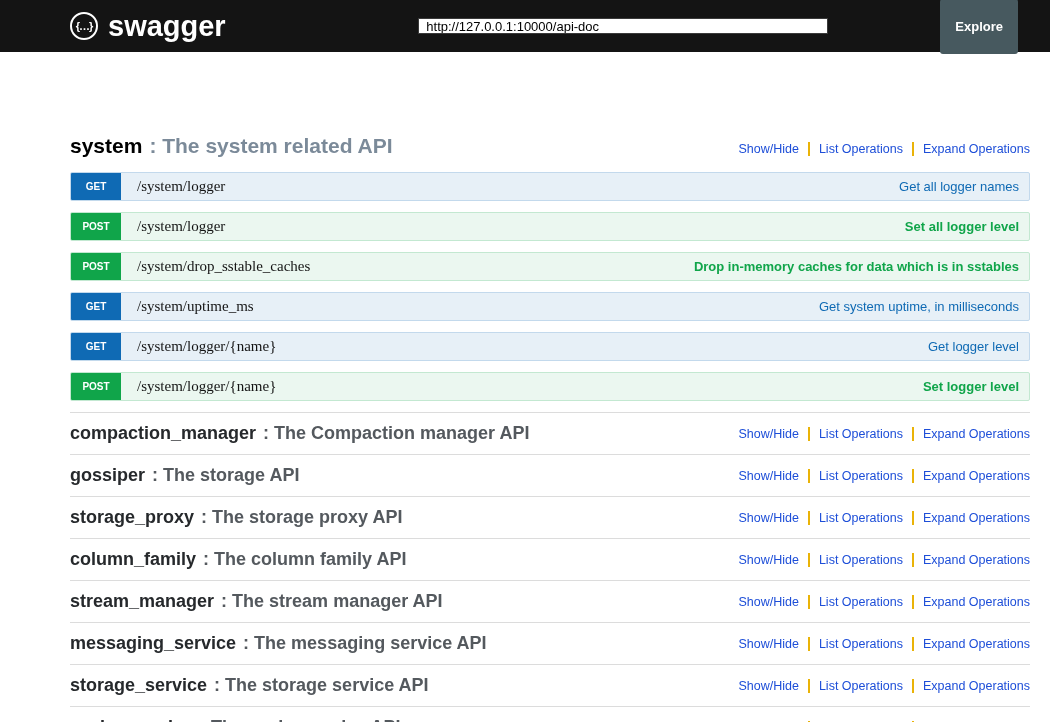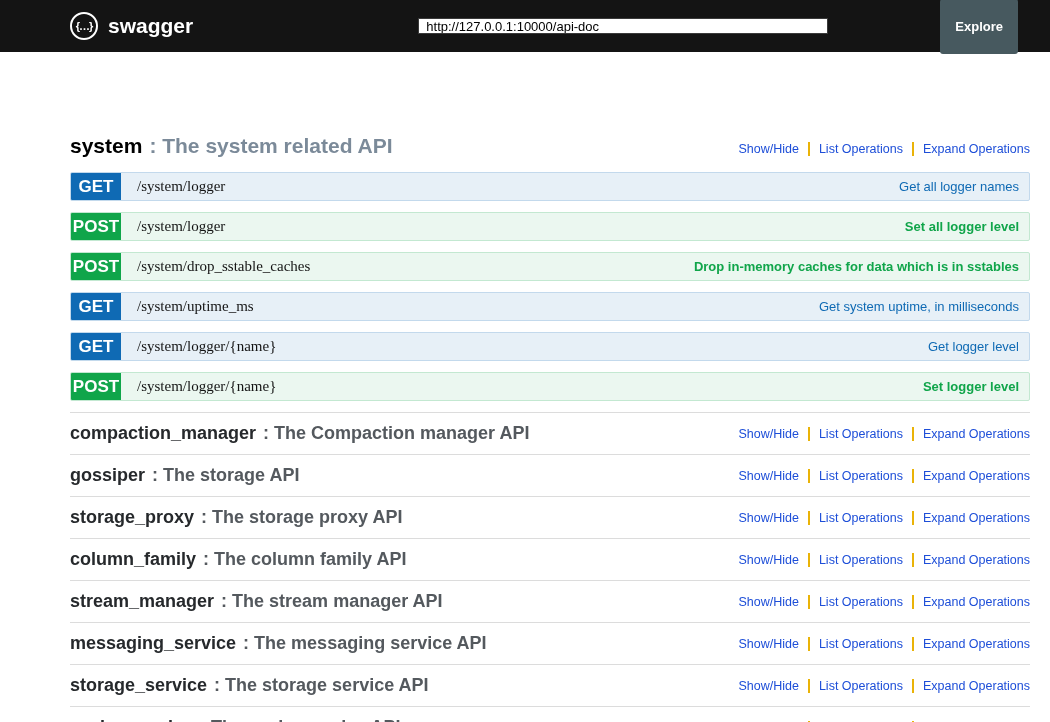--- a/index.html
+++ b/index.html
@@ -20,21 +20,21 @@
   .logo {
     display: flex; align-items: center; gap: 10px;
     text-decoration: none; cursor: pointer;
   }
   .logo-icon {
     width: 28px; height: 28px;
     border: 2px solid #fff; border-radius: 50%;
     color: #fff; display: flex; align-items: center; justify-content: center;
     font-size: 11px; font-weight: bold; letter-spacing: -1px;
   }
-  .logo-text { color: #fff; font-size: 21px; font-weight: bold; text-align: right; }
+  .logo-text { color: #fff; font-size: 29px; font-weight: bold; text-align: right; }
   .url-input {
     margin-left: auto; margin-right: 112px;
     width: 410px; height: 16px;
     font-size: 13px; padding: 2px 7px;
     border: 1px solid #3a3a3a; background: #fff; color: #000;
     font-family: "Liberation Sans", sans-serif;
   }
   .explore-btn {
     background: var(--explore-bg, #47595f);
     color: #fff; font-weight: bold; font-size: 13px;
@@ -68,21 +68,21 @@
   .endpoint {
     display: flex; align-items: center;
     height: 29px; margin-bottom: 11px;
     border: 1px solid; border-radius: 2px; overflow: hidden;
   }
   .endpoint.get  { background: var(--get-bg, #e7f0f7);  border-color: var(--get-border, #c3d9ec); }
   .endpoint.post { background: var(--post-bg, #ebf7f0); border-color: var(--post-border, #c3e8d1); }
   .method {
     width: 50px; align-self: stretch;
     display: flex; align-items: center; justify-content: center;
-    color: #fff; font-weight: bold; font-size: 17px;
+    color: #fff; font-weight: bold; font-size: 10px;
     text-transform: uppercase; cursor: pointer;
   }
   .get  .method { background: var(--get, #0f6ab4); }
   .post .method { background: var(--post, #10a54a); }
   .path {
     margin-left: 16px; font-size: 15px; color: #141414;
     text-decoration: none; cursor: pointer; font-family: Liberation Serif, serif;
   }
   .summary {
     margin-left: auto; margin-right: 10px; font-size: 13px;

